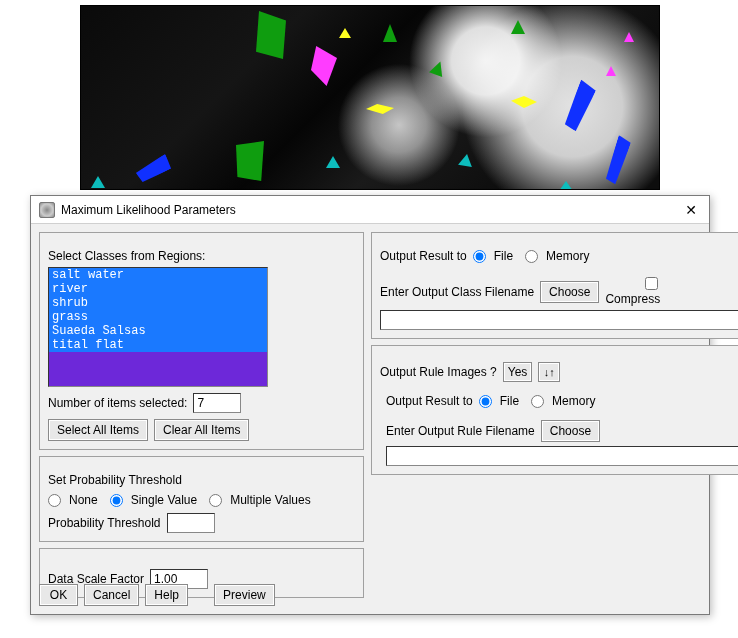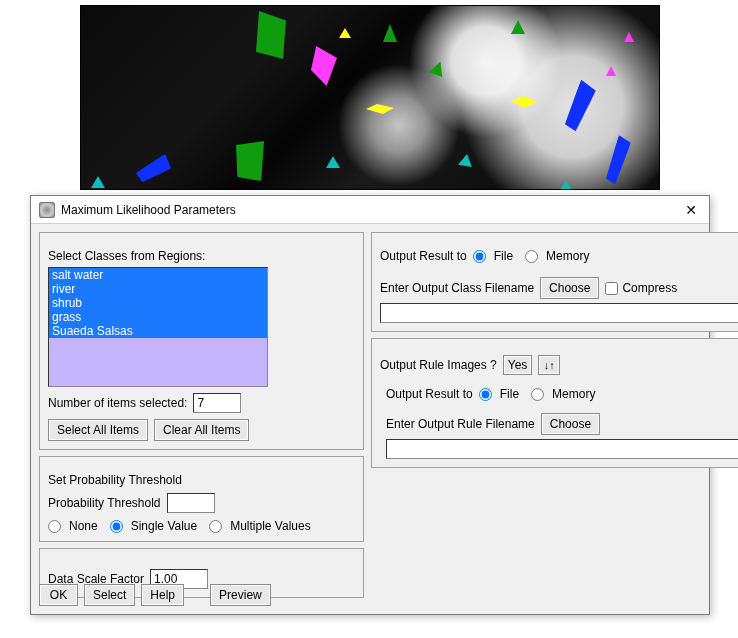--- a/index.html
+++ b/index.html
@@ -105,25 +105,25 @@
     margin: 0 0 6px 0;
     padding: 6px 8px 8px 8px;
     background: #f0f0f0;
   }
   fieldset.noleg { padding-top: 16px; }
   .panel .label { margin-bottom: 4px; display: block; }
 
   .listbox {
     width: 220px;
     height: 120px;
-    background: #c4b5fd;
+    background: #6d28d9;
     border: 1px inset #888;
     padding: 0;
     overflow: hidden;
-    font-family: Liberation Sans, sans-serif;
+    font-family: Liberation Mono, monospace;
     font-size: 12px;
     line-height: 14px;
   }
   .listbox .item {
     padding: 0 3px;
     white-space: nowrap;
   }
   .listbox .item.selected {
     background: #1a79ff;
     color: #fff;
@@ -147,21 +147,21 @@
     background: #e8e8e8;
     padding: 2px 8px;
     font: inherit;
     height: 22px;
     cursor: default;
     box-shadow: inset 0 0 0 1px #fff;
   }
 
   .radio-wrap { display: inline-flex; align-items: center; gap: 6px; margin-right: 6px; }
   .radio-wrap input { margin: 0 2px 0 0; }
-  .check-wrap { display: inline-flex; align-items: flex-end; gap: 2px; }
+  .check-wrap { display: inline-flex; align-items: flex-end; gap: 2px; flex-direction: column; }
   .check-wrap input { margin: 0 2px 0 0; }
 
   .bottom-buttons {
     position: absolute;
     left: 8px; bottom: 8px;
     display: flex;
     gap: 6px;
   }
   .bottom-buttons .gap { width: 14px; }
 
@@ -211,50 +211,51 @@
     <div class="col-left">
 
       <fieldset class="panel noleg">
         <span class="label">Select Classes from Regions:</span>
         <div class="listbox">
           <div class="item selected">salt water</div>
           <div class="item selected">river</div>
           <div class="item selected">shrub</div>
           <div class="item selected">grass</div>
           <div class="item selected">Suaeda Salsas</div>
+          <div class="item selected">tital flat</div>
         </div>
         <div class="row">
           <span>Number of items selected:</span>
           <input type="text" class="sunken textfield small" value="7" style="">
         </div>
         <div class="row">
           <button class="btn">Select All Items</button>
           <button class="btn">Clear All Items</button>
         </div>
       </fieldset>
 
       <fieldset class="panel noleg">
         <span class="label">Set Probability Threshold</span>
         <div class="row">
+          <label class="radio-wrap">
+            <input type="radio" name="thresh" style="">
+            <span>None</span>
+          </label>
+          <label class="radio-wrap">
+            <input type="radio" name="thresh" checked="" style="">
+            <span>Single Value</span>
+          </label>
+          <label class="radio-wrap">
+            <input type="radio" name="thresh" style="">
+            <span>Multiple Values</span>
+          </label>
+        </div>
+        <div class="row">
           <span>Probability Threshold</span>
           <input type="text" class="sunken textfield small" value="" style="">
-        </div>
-        <div class="row">
-          <label class="radio-wrap">
-            <input type="radio" name="thresh" style="">
-            <span>None</span>
-          </label>
-          <label class="radio-wrap">
-            <input type="radio" name="thresh" checked="" style="">
-            <span>Single Value</span>
-          </label>
-          <label class="radio-wrap">
-            <input type="radio" name="thresh" style="">
-            <span>Multiple Values</span>
-          </label>
         </div>
       </fieldset>
 
       <fieldset class="panel noleg">
         <div class="row" style="margin-top:4px">
           <span>Data Scale Factor</span>
           <input type="text" class="sunken textfield med" value="1.00" style="">
         </div>
       </fieldset>
 
@@ -306,20 +307,20 @@
           <span>Enter Output Rule Filename</span>
           <button class="btn">Choose</button>
         </div>
         <input type="text" class="sunken textfield full" style="margin-left: 6px; width: calc(100% - 6px);" value="">
       </fieldset>
 
     </div>
 
     <div class="bottom-buttons">
       <button class="btn" style="width:39px">OK</button>
-      <button class="btn">Select</button>
+      <button class="btn">Cancel</button>
       <button class="btn">Help</button>
       <span class="gap"></span>
       <button class="btn">Preview</button>
     </div>
 
   </div>
 </div>
 
 </body></html>

